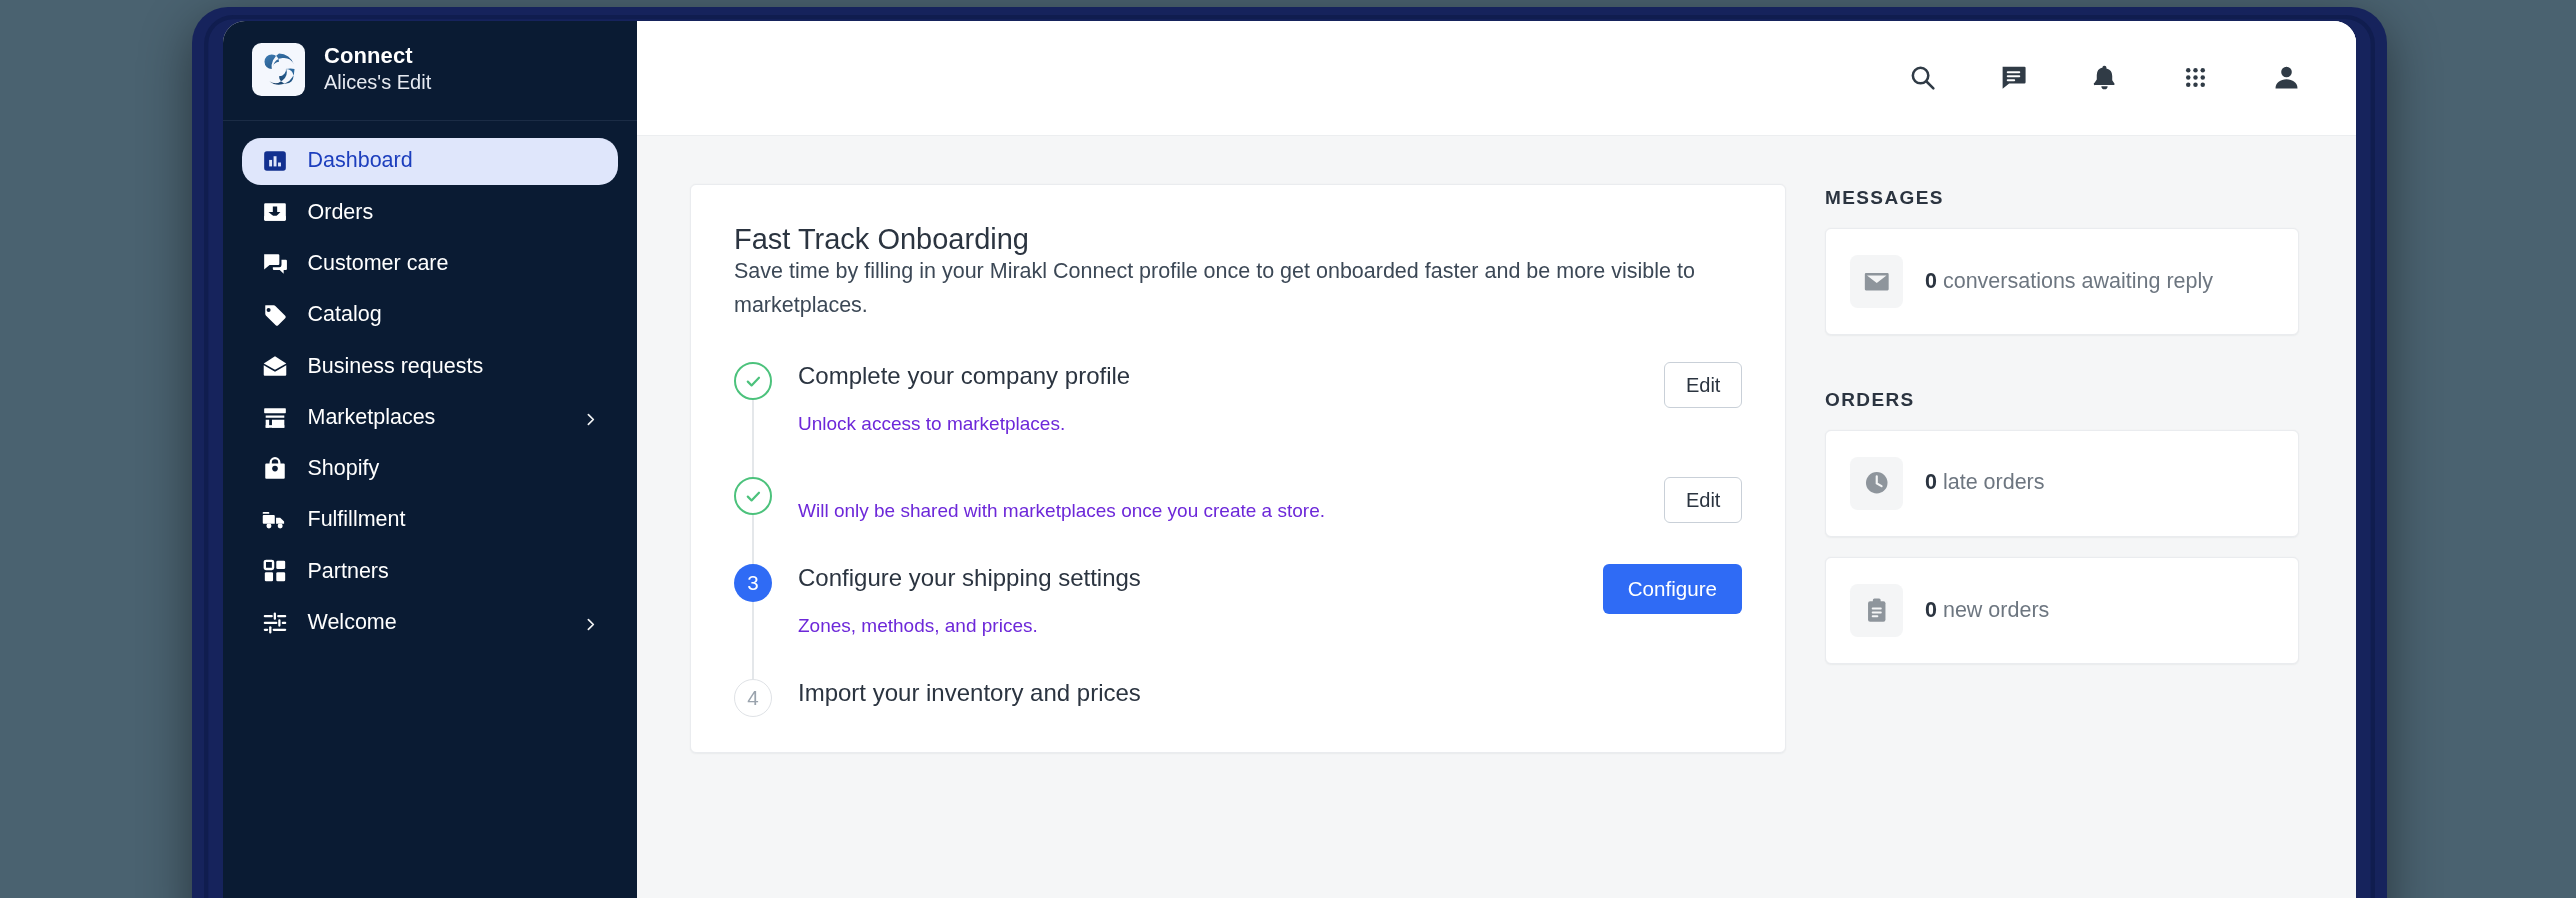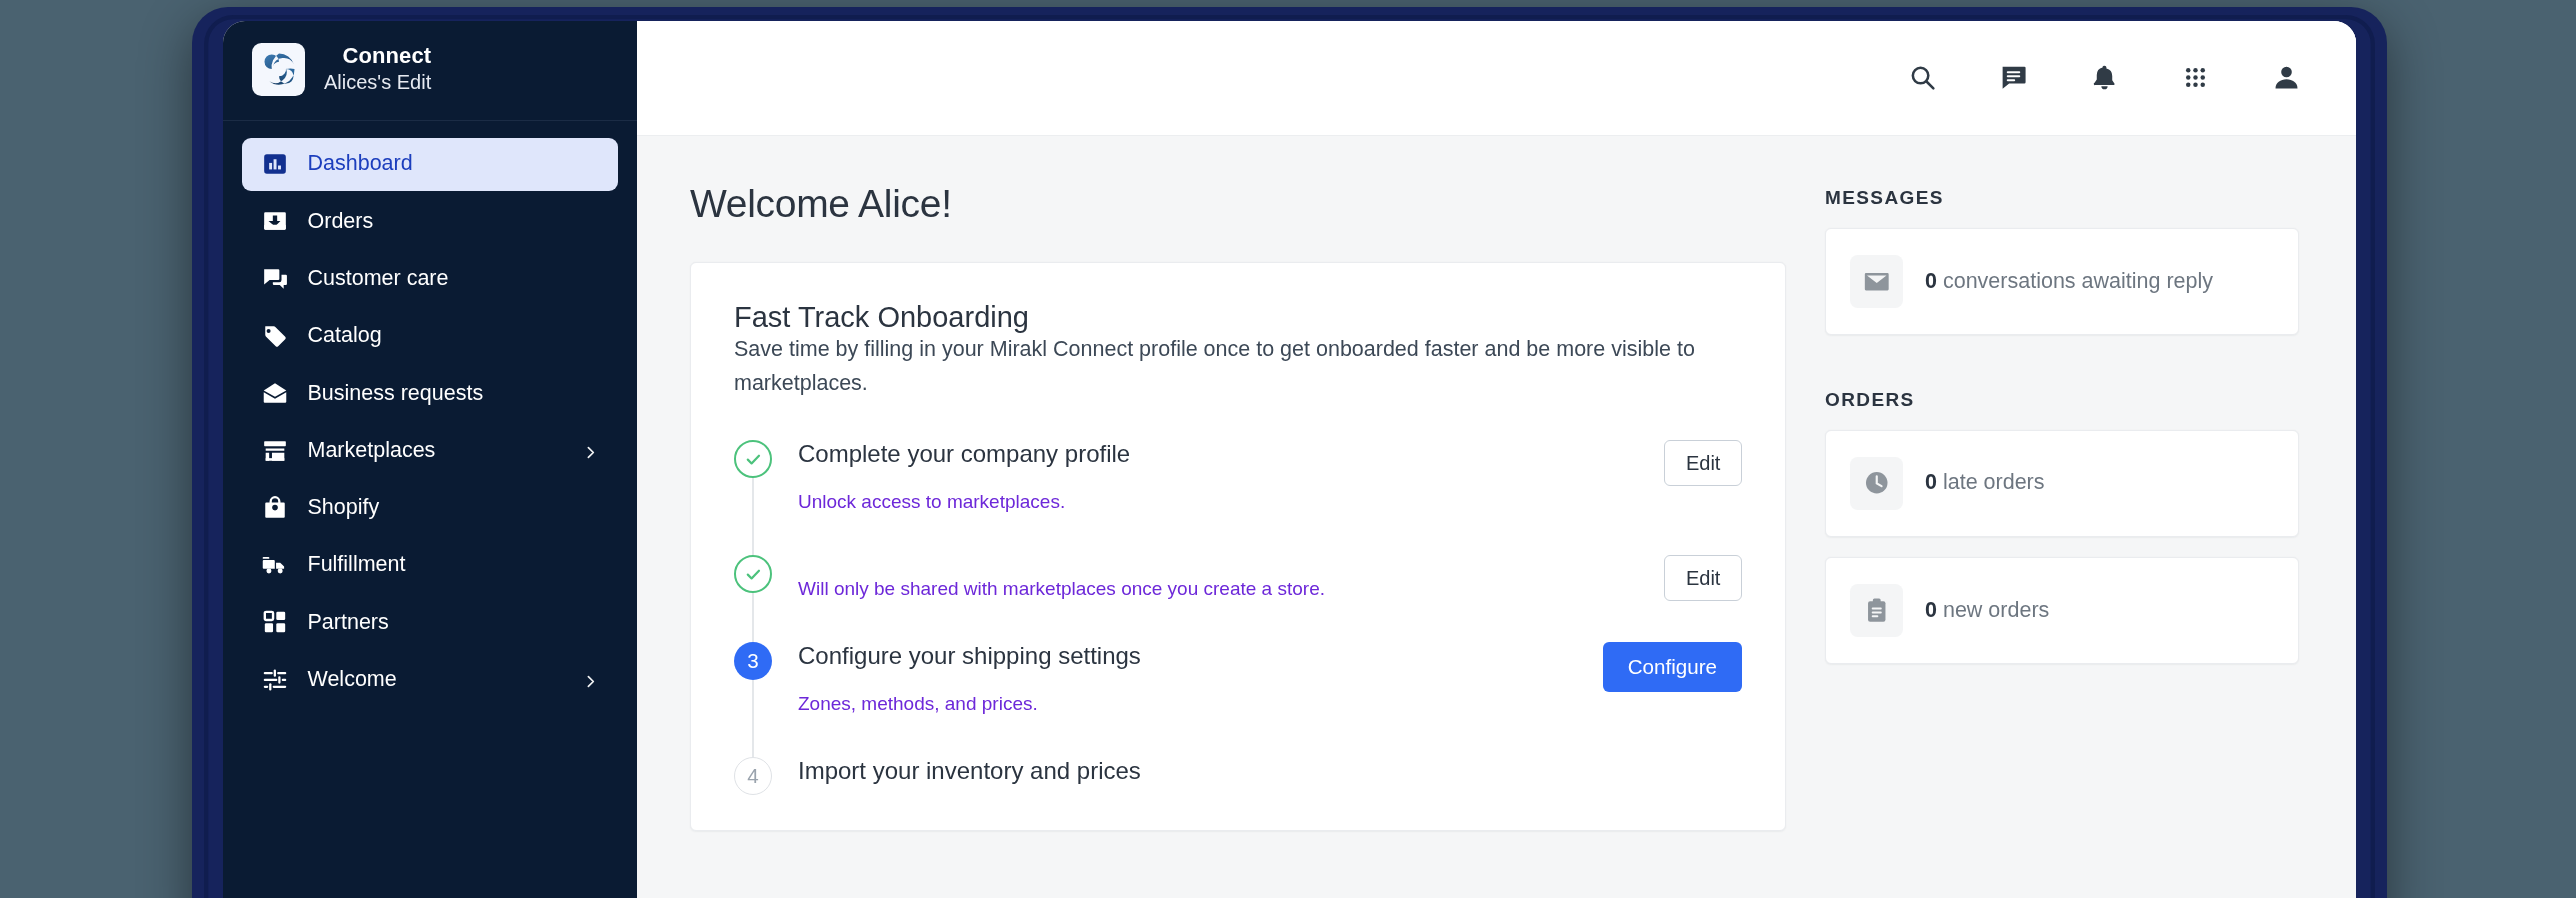--- a/index.html
+++ b/index.html
@@ -39,35 +39,34 @@
   
   #sidebar{
     width:414px; flex:0 0 414px;
     background:#0a1b33;
     display:flex; flex-direction:column;
   }
   #brand{
     display:flex; align-items:center; gap:19px;
     padding:22px 26px 24px 29px;
     border-bottom:0.9px solid #1b2c45;
-    text-align:right;
   }
   #brand-logo{
     width:53px;height:53px;flex:0 0 53px;
     background:#f4f7fd;border-radius:9.4px;
     display:flex;align-items:center;justify-content:center;
   }
   .brand-text{display:flex;flex-direction:column;gap:2.6px;}
   .brand-title{color:#fff;font-size:22px;font-weight:700;letter-spacing:0.1px;line-height:1.12;}
   .brand-sub{color:#e6eaf1;font-size:20px;font-weight:400;line-height:1.12;}
 
   #nav{padding:17px 19px 0 19px;display:flex;flex-direction:column;gap:4.3px;}
   .nav-item{
     display:flex;align-items:center;gap:19px;
-    height:53px;padding:0 19px;border-radius:9px;
+    height:47px;padding:0 19px;border-radius:19px;
     color:#fff;font-size:21.5px;cursor:pointer;position:relative;
   }
   .nav-item .nav-icon{width:27.5px;height:27.5px;flex:0 0 27.5px;display:flex;align-items:center;justify-content:center;}
   .nav-item .nav-icon svg{display:block;}
   .nav-item.active{background:#dfe6fb;color:#1c3ebd;font-weight:400;}
   .nav-item.active .nav-icon svg{fill:#12308f;}
   .nav-label{flex:1;line-height:1;white-space:nowrap;}
   .nav-chevron{width:17px;height:17px;flex:0 0 17px;opacity:.95;}
 
   
@@ -347,21 +346,20 @@
             <svg width="29" height="29" viewBox="0 0 24 24" fill="#303b46">
               <circle cx="12" cy="7.4" r="4.4"></circle>
               <path d="M2.9 21c0-4.6 4.1-7.5 9.1-7.5s9.1 2.9 9.1 7.5H2.9Z"></path>
             </svg>
           </div>
         </header>
 
       <div id="content">
 
         <div id="content-left">
-          <h1 id="page-title">Welcome Alice!</h1>
 
           <section class="card">
             <h2 class="card-title">Fast Track Onboarding</h2>
             <p class="card-desc">Save time by filling in your Mirakl Connect profile once to get onboarded faster and be more visible to marketplaces.</p>
             <div class="steps" id="steps">
                 <div class="step">
                   <span class="step-connector"></span>
                   <div class="step-marker done">
                     <svg width="20.6" height="20.6" viewBox="0 0 24 24">
                       <path d="M5.6 12.4 10 16.8 18.6 7.8" fill="none" stroke="#4cc27c" stroke-width="2.6" stroke-linecap="round" stroke-linejoin="round"></path>

